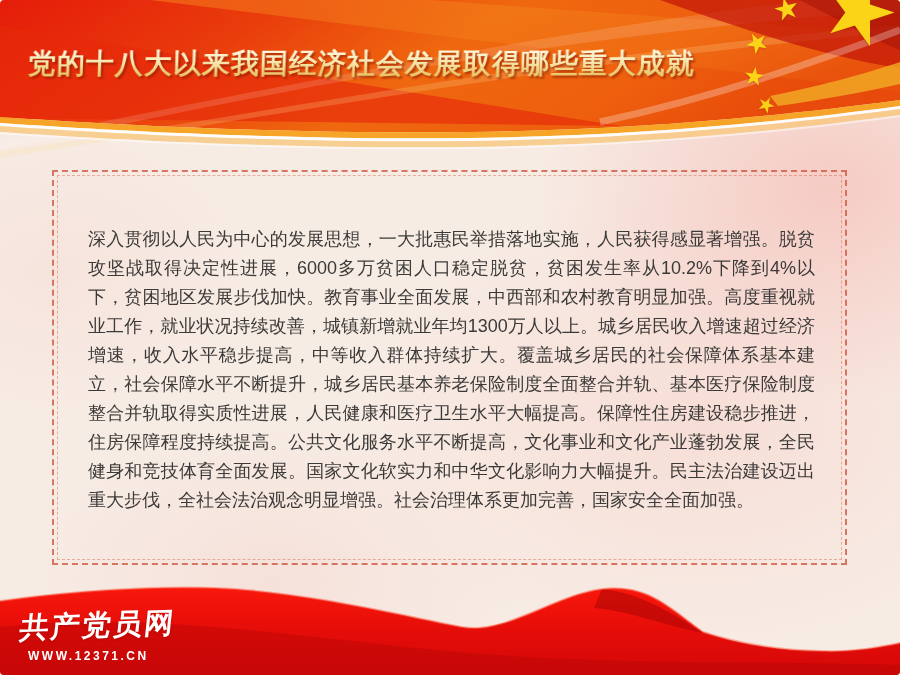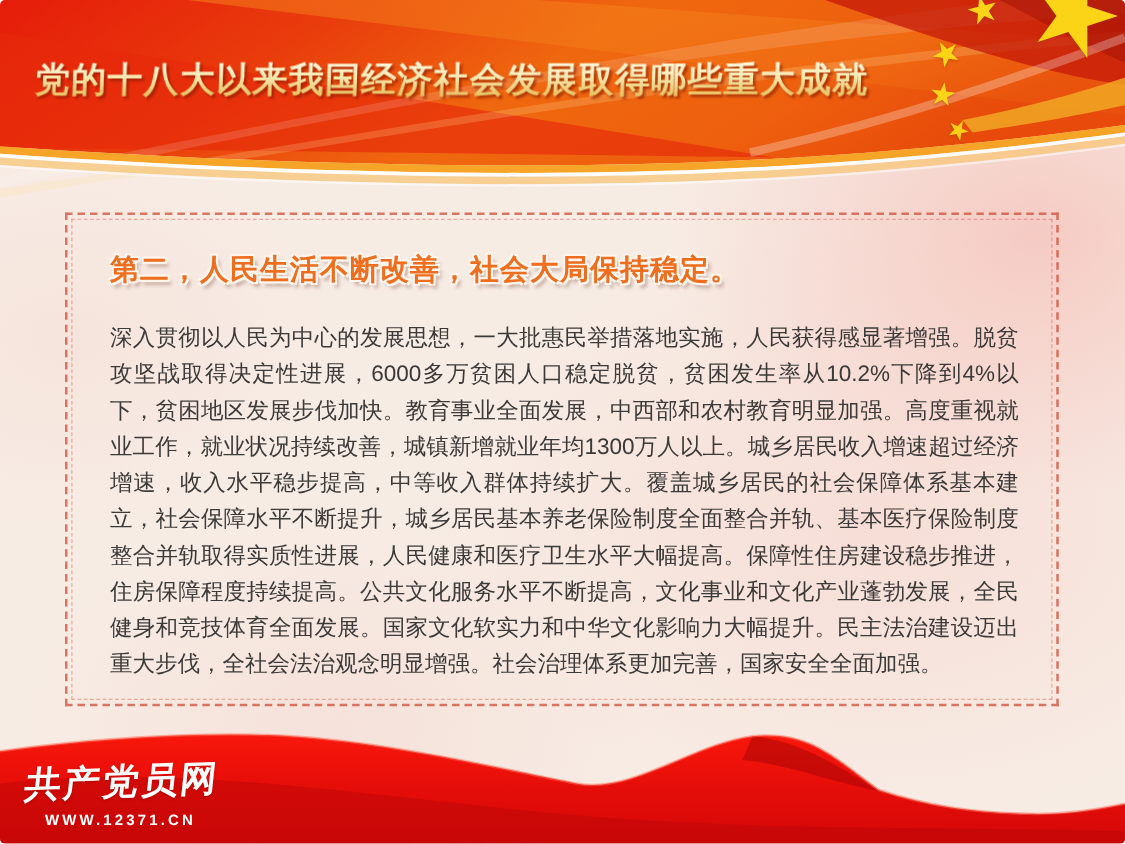--- a/index.html
+++ b/index.html
@@ -72,21 +72,21 @@
 
   
   .logo{position:absolute;left:20px;top:606px;width:160px;color:#ffffff;}
   .logo-cn{
     font-size:29px;font-weight:900;letter-spacing:2px;
     transform:skewX(-8deg) rotate(-2deg);
     text-shadow:0 1px 2px rgba(120,0,0,0.35);
     white-space:nowrap;
   }
   .logo-url{
-    margin-top:3px;margin-left:16px;
+    margin-top:3px;margin-left:8px;
     font-size:12px;font-weight:bold;letter-spacing:2.5px;
     font-family:"Liberation Sans","DejaVu Sans",sans-serif;
     white-space:nowrap;
   }
 </style>
 </head>
 <body>
 
 <div class="page">
 
@@ -127,21 +127,20 @@
     <span class="star star-big">★</span>
     <span class="star star-s1">★</span>
     <span class="star star-s2">★</span>
     <span class="star star-s3">★</span>
     <span class="star star-s4">★</span>
 
     <h1 class="page-title">党的十八大以来我国经济社会发展取得哪些重大成就</h1>
   </div>
 
   <div class="content-box">
-    <h2 class="section-heading">第二，人民生活不断改善，社会大局保持稳定。</h2>
     <p class="body-paragraph">深入贯彻以人民为中心的发展思想，一大批惠民举措落地实施，人民获得感显著增强。脱贫攻坚战取得决定性进展，6000多万贫困人口稳定脱贫，贫困发生率从10.2%下降到4%以下，贫困地区发展步伐加快。教育事业全面发展，中西部和农村教育明显加强。高度重视就业工作，就业状况持续改善，城镇新增就业年均1300万人以上。城乡居民收入增速超过经济增速，收入水平稳步提高，中等收入群体持续扩大。覆盖城乡居民的社会保障体系基本建立，社会保障水平不断提升，城乡居民基本养老保险制度全面整合并轨、基本医疗保险制度整合并轨取得实质性进展，人民健康和医疗卫生水平大幅提高。保障性住房建设稳步推进，住房保障程度持续提高。公共文化服务水平不断提高，文化事业和文化产业蓬勃发展，全民健身和竞技体育全面发展。国家文化软实力和中华文化影响力大幅提升。民主法治建设迈出重大步伐，全社会法治观念明显增强。社会治理体系更加完善，国家安全全面加强。</p>
   </div>
 
   <svg class="bottom-wave" viewBox="0 0 900 120" aria-hidden="true">
     <defs>
       <linearGradient id="wg" x1="0" y1="0" x2="0" y2="1">
         <stop offset="0" stop-color="#f8170b"></stop>
         <stop offset="0.5" stop-color="#e50d09"></stop>
         <stop offset="1" stop-color="#d40808"></stop>
       </linearGradient>

